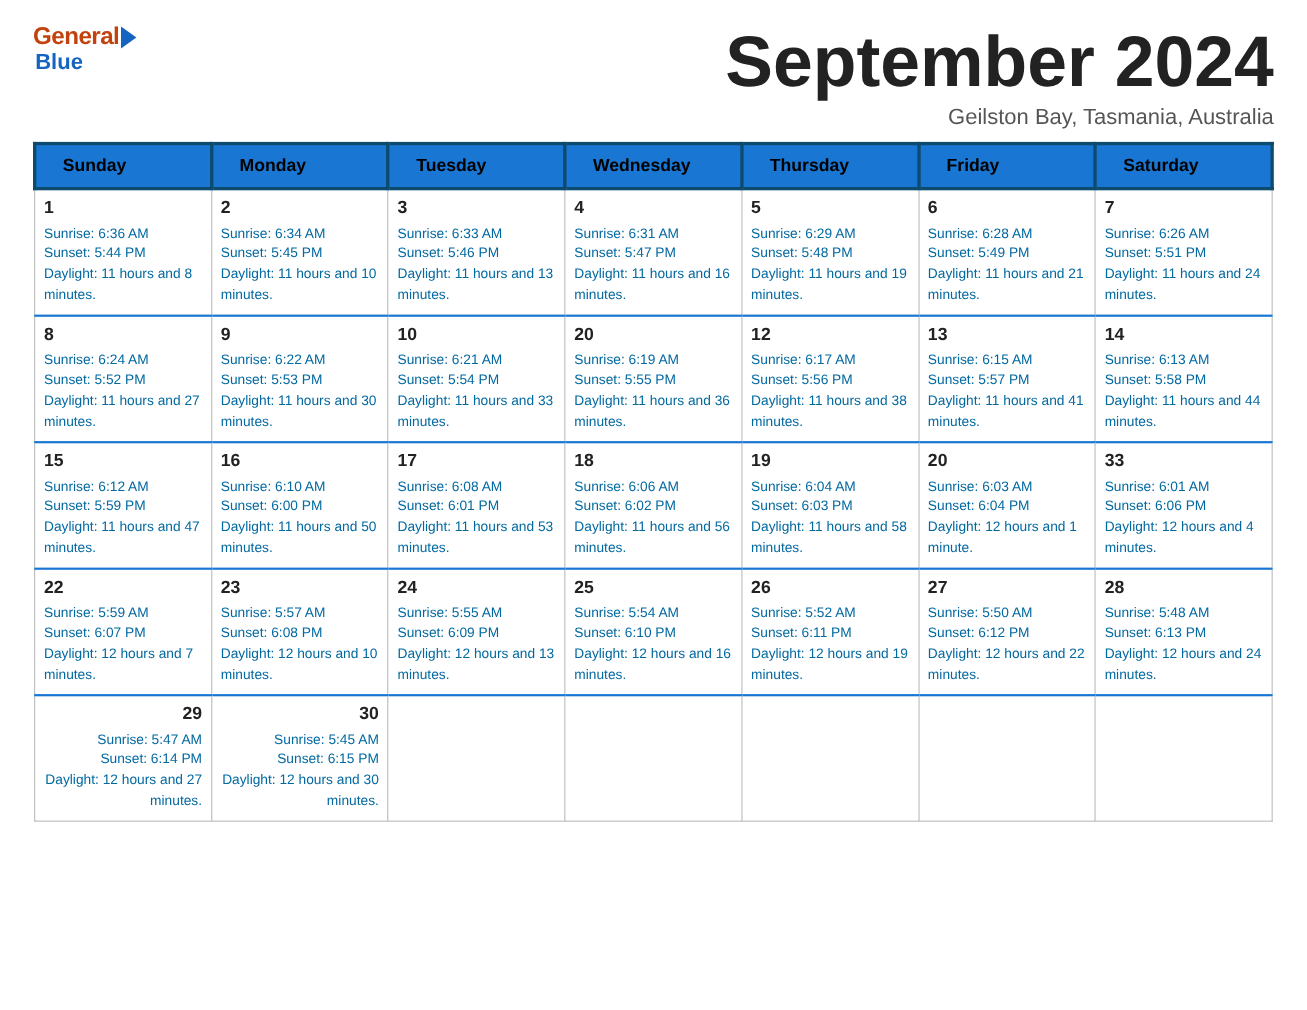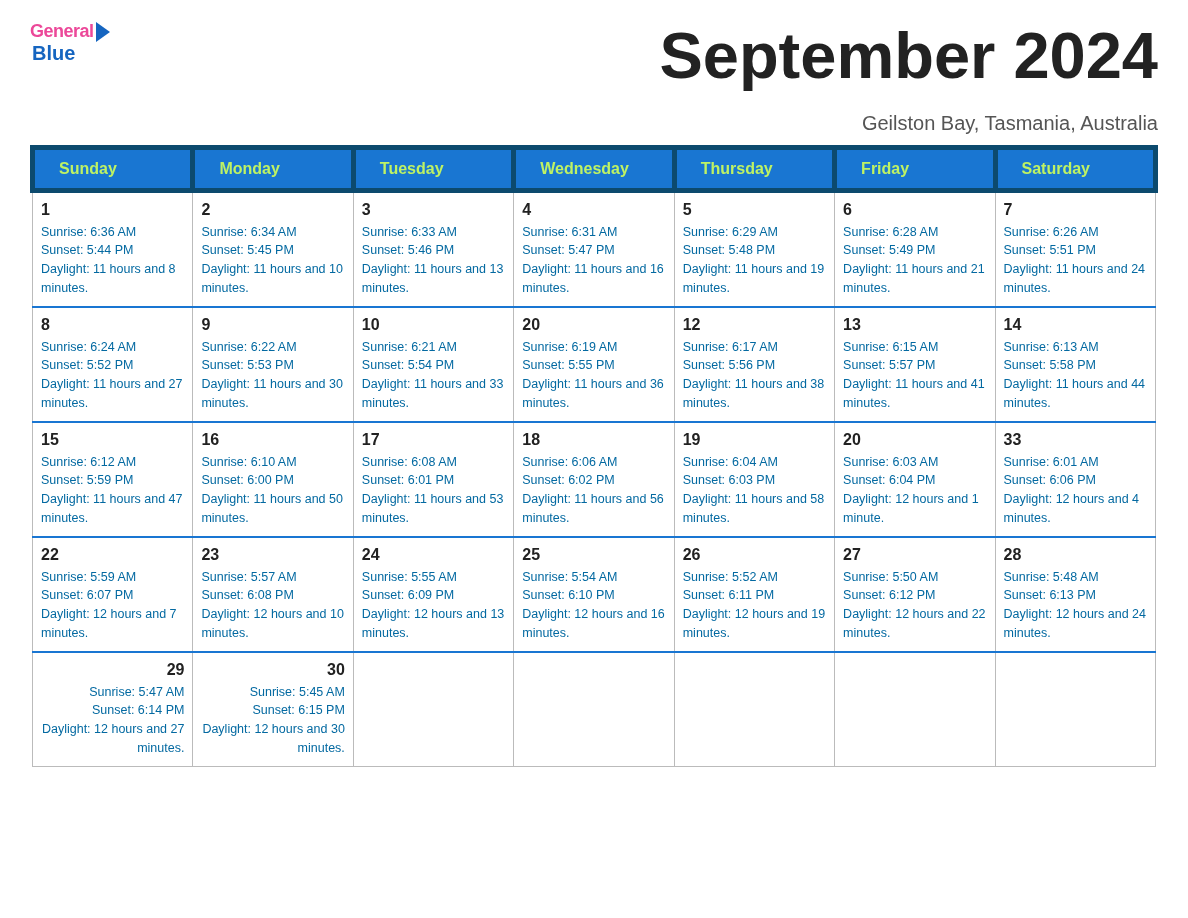--- a/index.html
+++ b/index.html
@@ -20,23 +20,23 @@
     .logo {
       display: flex;
       flex-direction: column;
       align-items: flex-start;
     }
     .logo-top {
       display: flex;
       align-items: center;
     }
     .logo-general {
-      font-size: 18px;
-      font-weight: bold;
-      color: #ec4899;
+      font-size: 22px;
+      font-weight: bold;
+      color: #c2410c;
       letter-spacing: -0.5px;
     }
     .logo-arrow {
       width: 0;
       height: 0;
       border-left: 14px solid #1565c0;
       border-top: 10px solid transparent;
       border-bottom: 10px solid transparent;
       margin-left: 2px;
       margin-top: 2px;
@@ -52,35 +52,35 @@
     }
     .month-title {
       font-size: 65px;
       font-weight: bold;
       color: #222;
       line-height: 1.1;
     }
     .location {
       font-size: 20px;
       color: #555;
-      margin-top: 20px;
+      margin-top: 4px;
     }
     table {
       width: 100%;
       border-collapse: collapse;
       margin-top: 10px;
     }
     th {
       background-color: #1976d2;
-      color: #bef264;
+      color: #000000;
       padding: 10px 24px;
       font-size: 16px;
       font-weight: bold;
       text-align: left;
-      border: 5px solid #0c4a6e;
+      border: 3px solid #0c4a6e;
     }
     td {
       vertical-align: top;
       padding: 8px;
       border: 1px solid #bbb;
       width: 14.28%;
       min-height: 100px;
     }
     .day-number {
       font-size: 16px;

